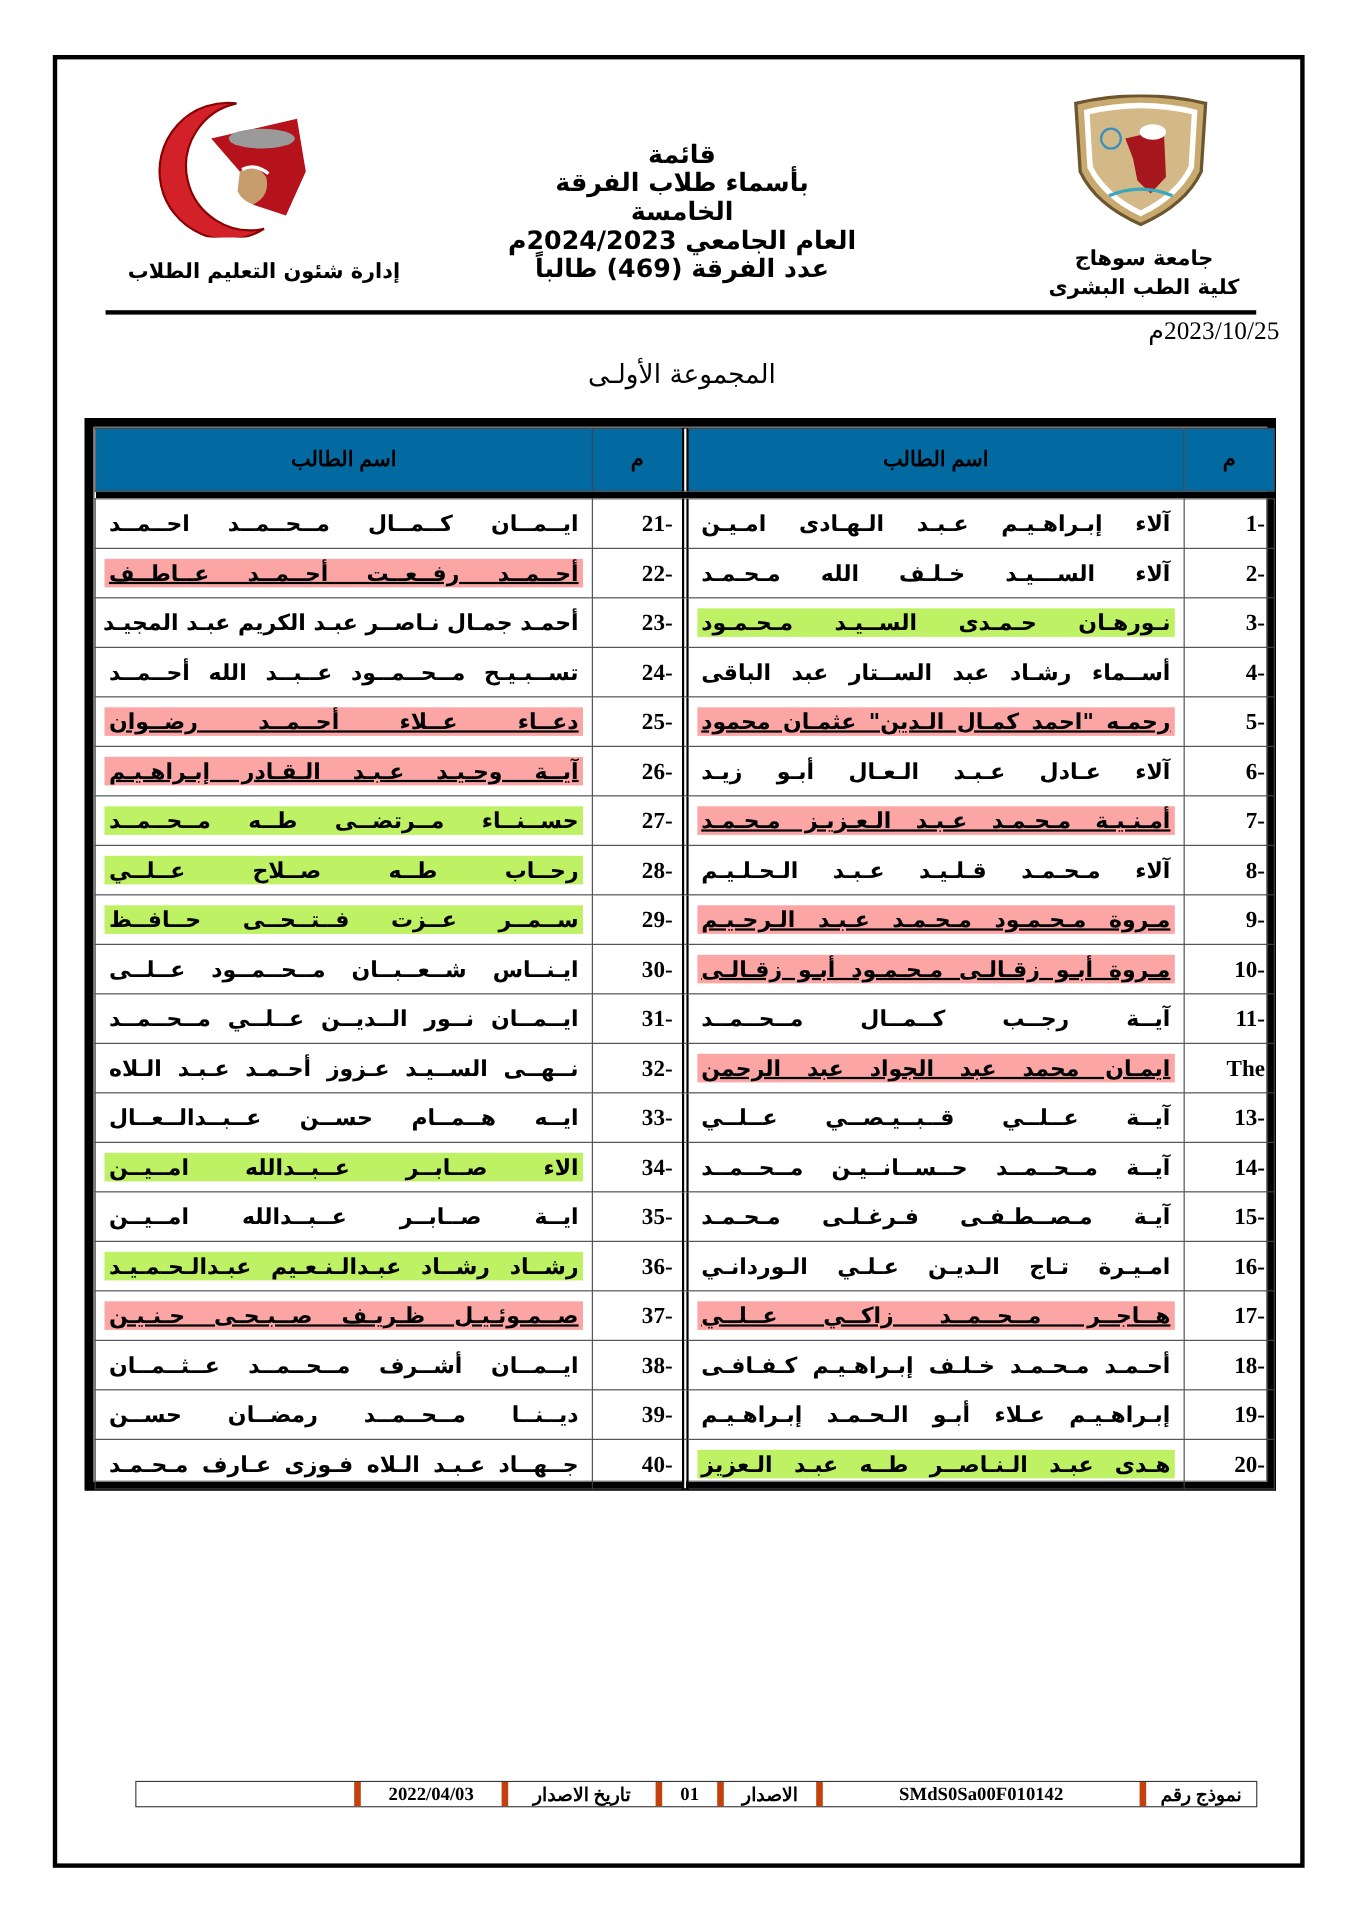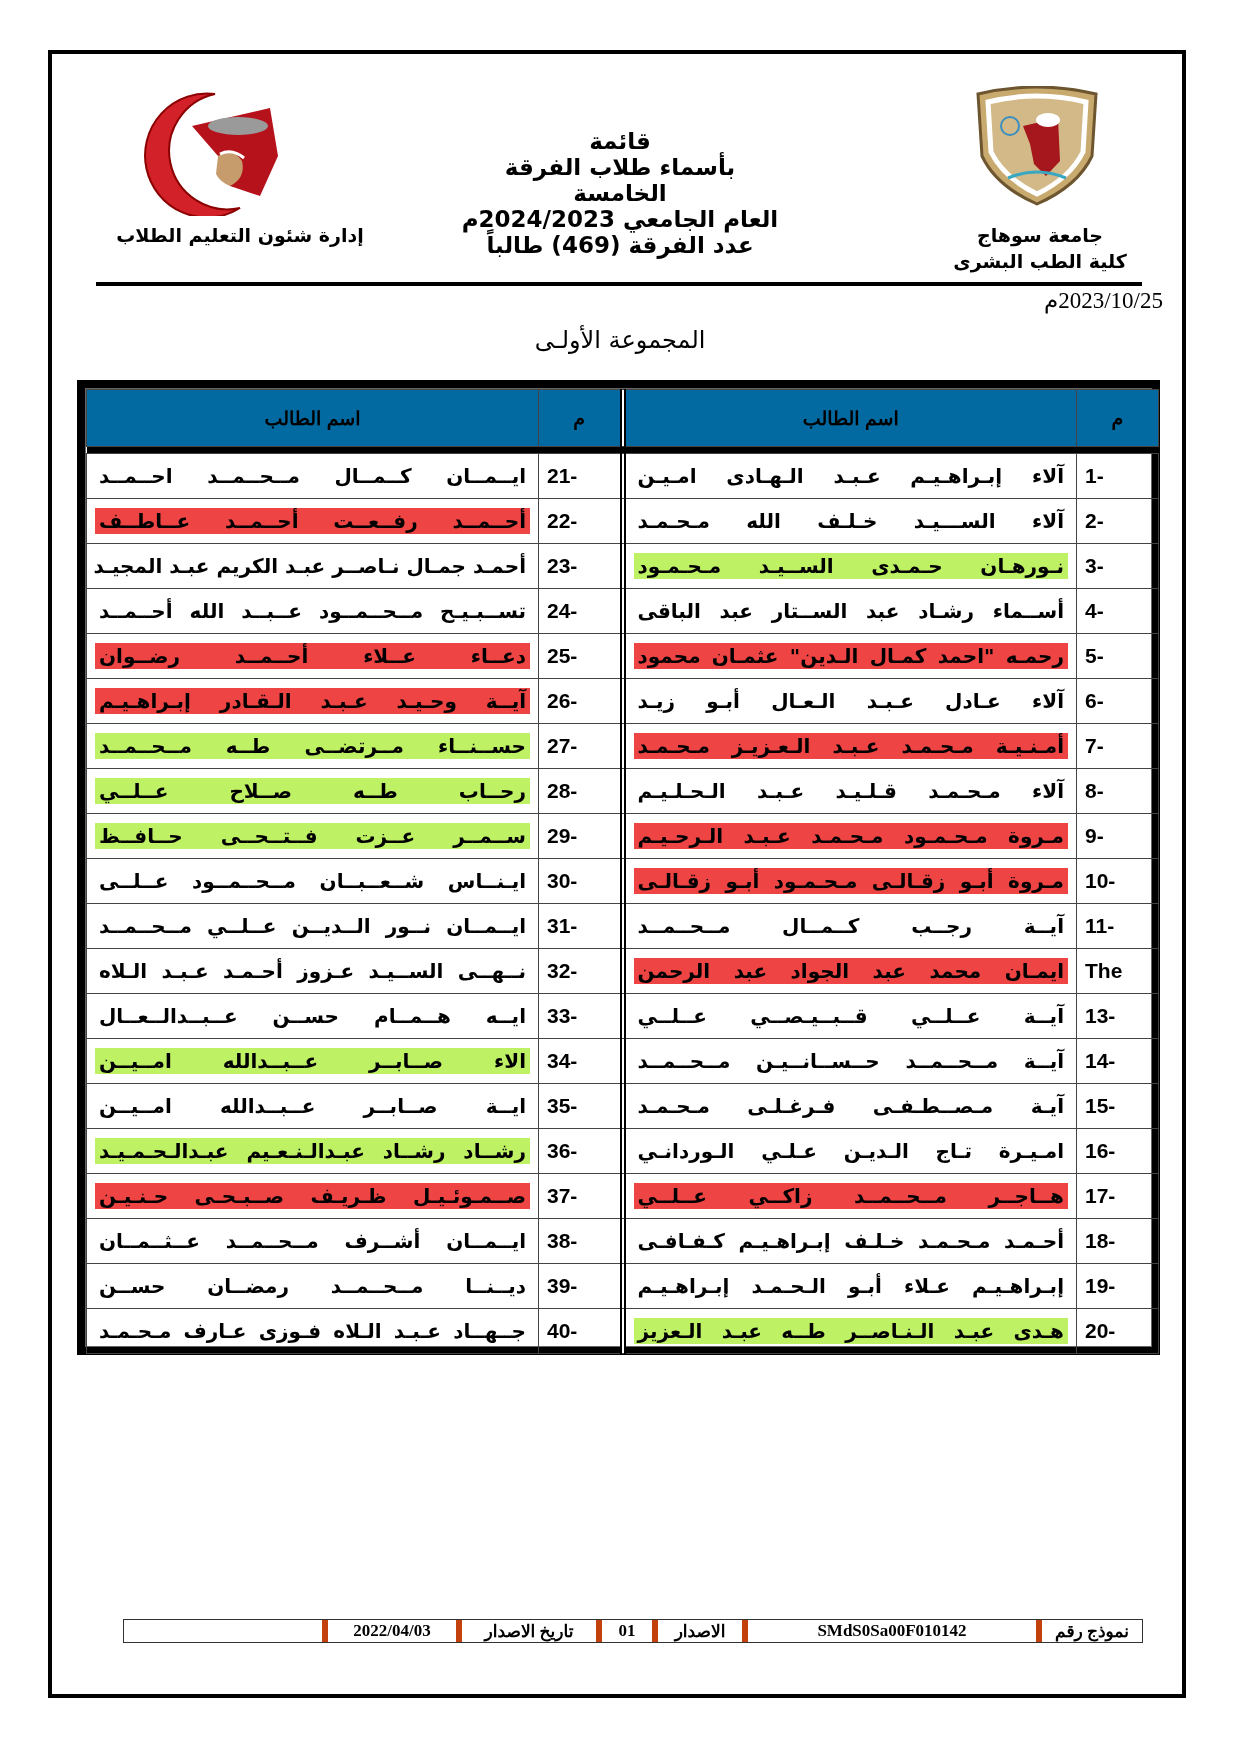--- a/index.html
+++ b/index.html
@@ -5,21 +5,21 @@
   html, body { margin:0; padding:0; background:#ffffff; }
   body { width:1241px; height:1754px; position:relative; overflow:hidden;
          font-family:"DejaVu Sans", sans-serif; color:#000; }
   .page-border { position:absolute; left:48px; top:50px; width:1138px; height:1648px;
          border:4px solid #000; box-sizing:border-box; }
 
   
   .logo { position:absolute; }
   .logo-left { left:120px; top:86px; width:185px; height:130px; }
   .logo-right { left:968px; top:86px; width:138px; height:120px; }
-  .admin-dept { position:absolute; left:110px; top:224px; width:260px; text-align:center;
+  .admin-dept { position:absolute; left:110px; top:236px; width:260px; text-align:center;
          font-family:"DejaVu Sans", sans-serif; font-weight:bold; font-size:19px; direction:rtl; }
   .title-block { position:absolute; left:460px; top:128px; width:320px; text-align:center;
          direction:rtl; font-weight:bold; font-size:23px; line-height:26px; }
   .univ-block { position:absolute; left:930px; top:222px; width:220px; text-align:center;
          direction:rtl; font-weight:bold; font-size:19px; line-height:26px; }
   .header-rule { position:absolute; left:96px; top:282px; width:1046px; height:4px; background:#000; }
   .date { position:absolute; right:78px; top:287px; font-family:"Liberation Serif", serif;
          font-size:23px; direction:rtl; }
   .group-title { position:absolute; left:440px; top:326px; width:360px; text-align:center;
          font-weight:normal; font-size:24px; direction:rtl; }
@@ -28,25 +28,25 @@
   .table-wrap { position:absolute; left:77px; top:380px; width:1083px; height:975px;
          border:6px solid #000; box-sizing:border-box; background:#000; }
   .table-inner { position:absolute; left:2px; top:2px; right:2px; bottom:2px; background:#fff;
          border:1px solid #666; }
   table { border-collapse:collapse; width:100%; direction:rtl; table-layout:fixed; }
   th { background:#0369a1; height:54px; font-family:"Liberation Sans", sans-serif; font-weight:bold;
        font-size:19px; border:1px solid #444; }
   tr.sep td { height:6px; padding:0; background:#000; border:none; }
   td { height:44px; border:1px solid #444; padding:0 8px; font-weight:bold; font-size:20px;
        white-space:nowrap; overflow:hidden; }
-  td.num { text-align:left; direction:ltr; font-family:Liberation Sans, sans-serif; font-size:21px; }
+  td.num { text-align:right; direction:ltr; font-family:Liberation Serif, serif; font-size:21px; }
   td.divider { width:4px; padding:0; background:#fff; border-left:2px solid #000; border-right:2px solid #000; }
   td.name span { display:block; padding:1px 4px; text-align:justify; text-align-last:justify; }
   td.name span.hl-green { background:#bef264; }
-  td.name span.hl-cyan { background:#ef4444; }
+  td.name span.hl-cyan { background:#fca5a5;text-decoration:underline; }
   col.c-num { width:82px; }
   col.c-name { width:452px; }
 
   
   .footer { position:absolute; left:123px; top:1619px; width:1020px; height:24px; border:1px solid #333;
          box-sizing:border-box; display:flex; direction:rtl; font-family:"Liberation Serif", serif;
          font-weight:bold; font-size:17px; }
   .footer div { border-left:6px solid #c2410c; display:flex; align-items:center; justify-content:center; }
   .footer div:last-child { border-left:none; }
 </style>

